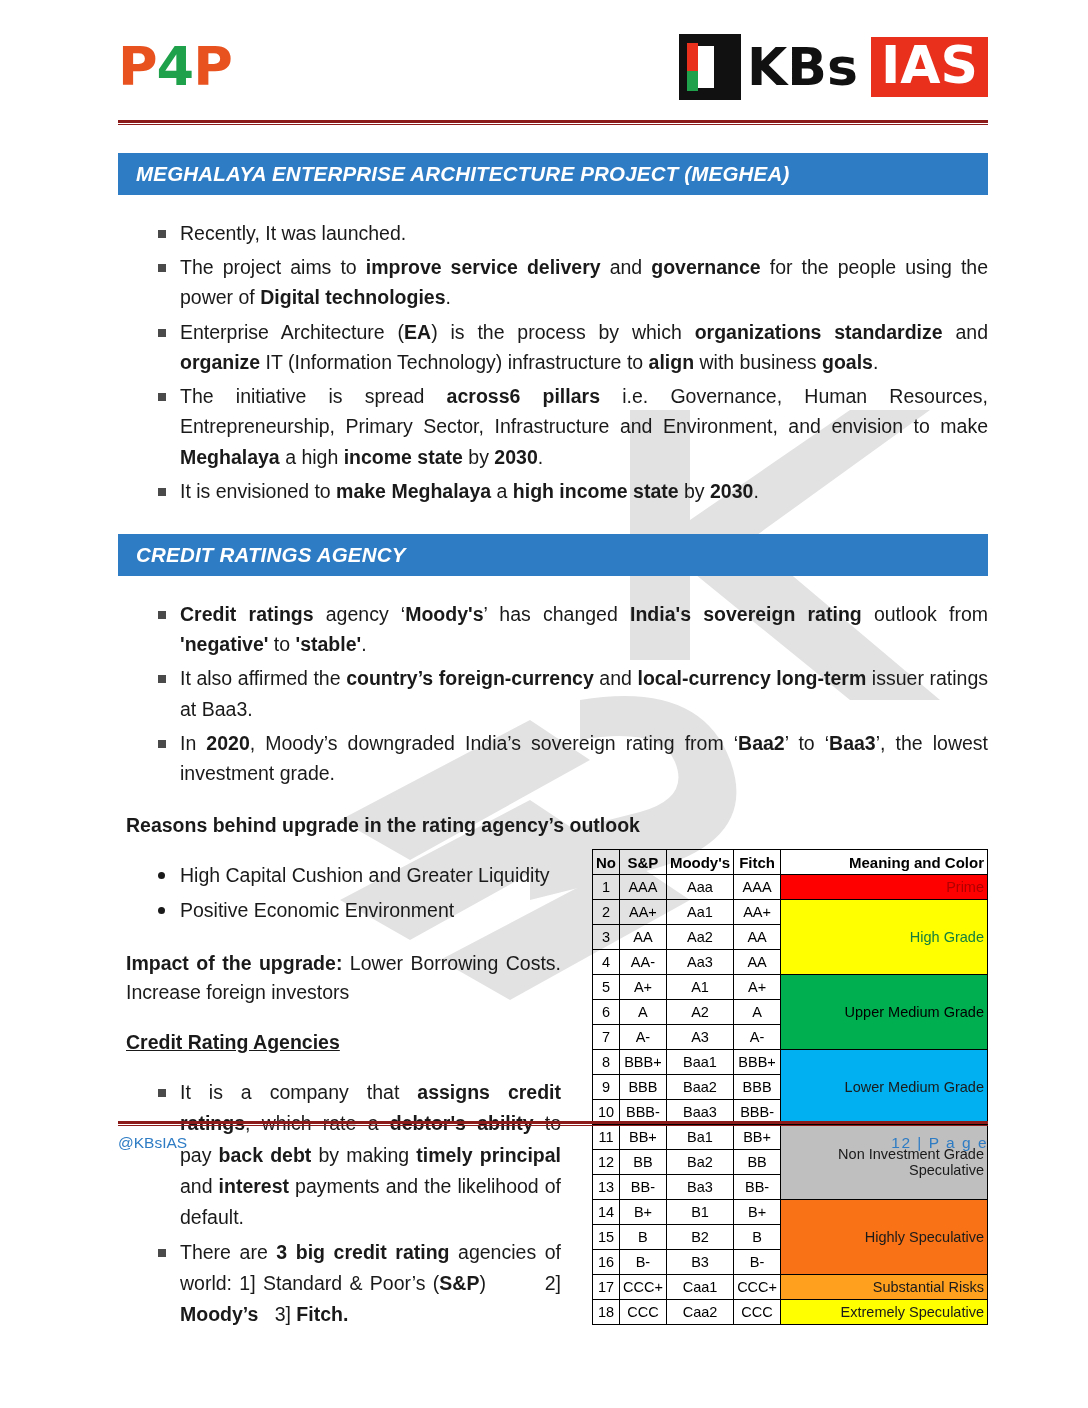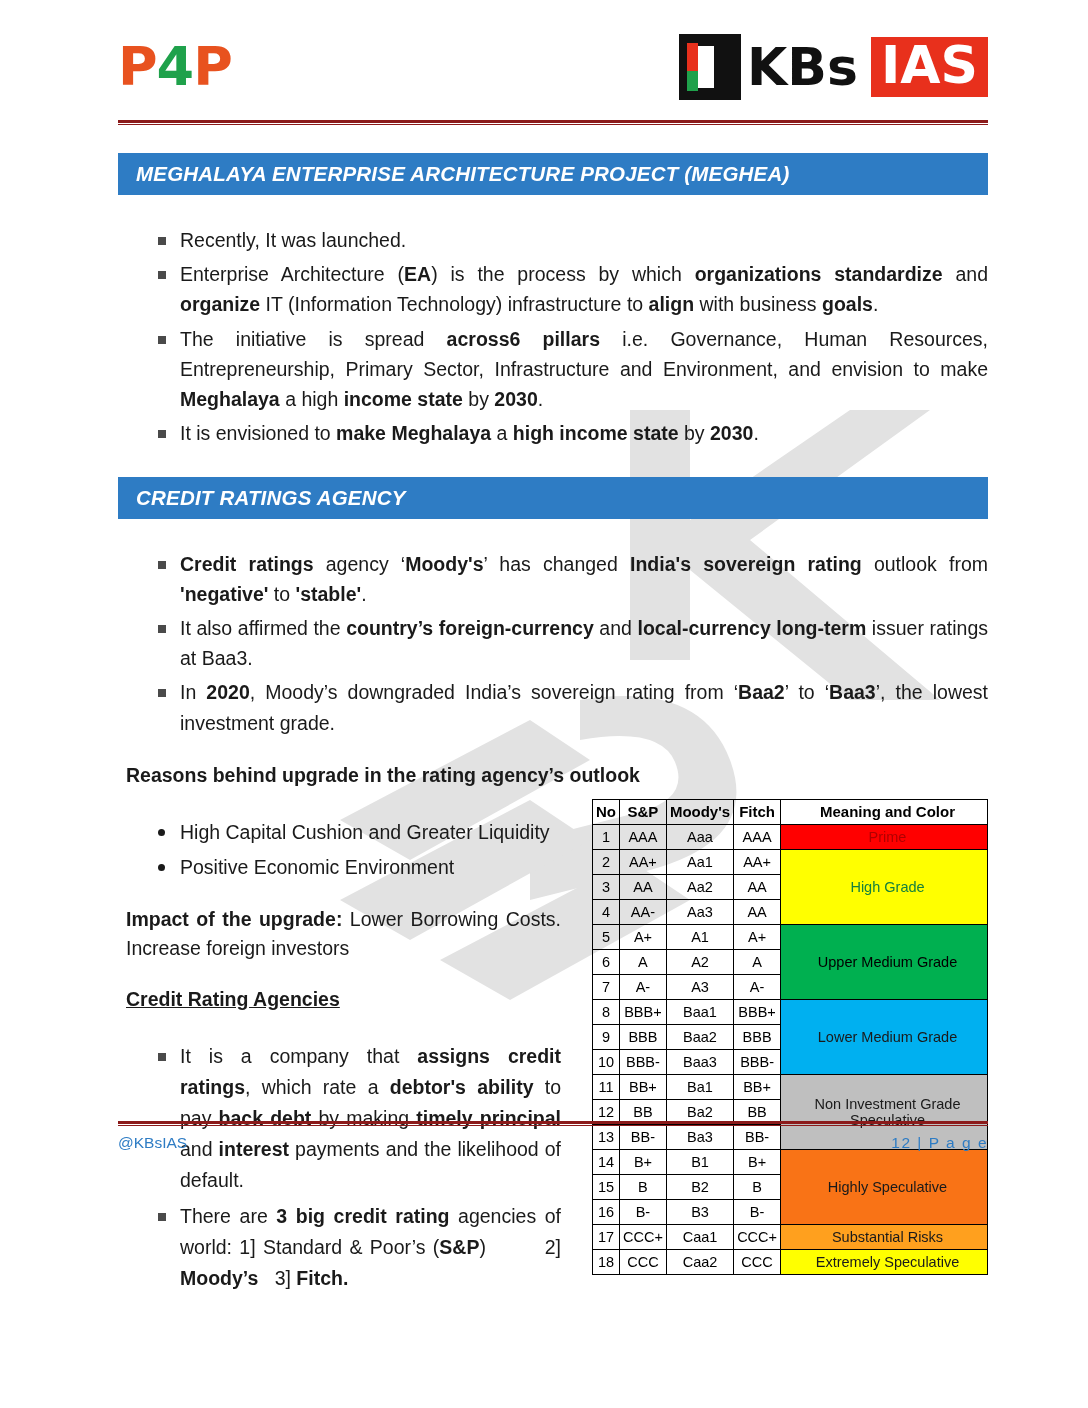--- a/index.html
+++ b/index.html
@@ -108,21 +108,21 @@
     background: #2E7CC4;
     color: #ffffff;
     font-style: italic;
     font-weight: bold;
     font-size: 20.5px;
     letter-spacing: 0.2px;
     padding: 9px 0 9px 18px;
     margin-top: 28px;
   }
 
-  ul.bullets { list-style: none; margin: 30px 0 0 0; padding: 0; }
+  ul.bullets { list-style: none; margin: 23px 0 0 0; padding: 0; }
   ul.bullets > li {
     position: relative;
     padding-left: 62px;
     margin-bottom: 4px;
     font-size: 19.5px;
     line-height: 1.55;
     text-align: justify;
     color: #1a1a1a;
   }
   ul.bullets > li::before {
@@ -184,21 +184,21 @@
     border: 1px solid #000000;
     padding: 2px 3px;
     text-align: center;
     height: 25px;
     color: #000;
   }
   table.ratings th {
     font-weight: bold;
     font-size: 15px;
   }
-  table.ratings th.left, table.ratings td.left { text-align: center; padding-left: 10px; }
+  table.ratings th.left, table.ratings td.left { text-align: right; padding-left: 10px; }
   td.meaning { font-size: 14.5px; vertical-align: middle; }
 
   
   .footer {
     position: absolute;
     left: 118px; right: 100px;
     bottom: 36px;
     z-index: 2;
   }
   .footer-rule {
@@ -247,20 +247,21 @@
     </div>
   </div>
 
   <div class="header-rule"></div>
 
   <div class="content">
 
     <div class="section-bar">MEGHALAYA ENTERPRISE ARCHITECTURE PROJECT (MEGHEA)</div>
     <ul class="bullets">
       <li>Recently, It was launched.</li>
+      <li>The project aims to <b>improve service delivery</b> and <b>governance</b> for the people using the power of <b>Digital technologies</b>.</li>
       <li>Enterprise Architecture (<b>EA</b>) is the process by which <b>organizations standardize</b> and <b>organize</b> IT (Information Technology) infrastructure to <b>align</b> with business <b>goals</b>.</li>
       <li>The initiative is spread <b>across6 pillars</b> i.e. Governance, Human Resources, Entrepreneurship, Primary Sector, Infrastructure and Environment, and envision to make <b>Meghalaya</b> a high <b>income state</b> by <b>2030</b>.</li>
       <li>It is envisioned to <b>make Meghalaya</b> a <b>high income state</b> by <b>2030</b>.</li>
     </ul>
 
     <div class="section-bar">CREDIT RATINGS AGENCY</div>
     <ul class="bullets">
       <li><b>Credit ratings</b> agency ‘<b>Moody's</b>’ has changed <b>India's sovereign rating</b> outlook from <b>'negative'</b> to <b>'stable'</b>.</li>
       <li>It also affirmed the <b>country’s foreign-currency</b> and <b>local-currency long-term</b> issuer ratings at Baa3.</li>
       <li>In <b>2020</b>, Moody’s downgraded India’s sovereign rating from ‘<b>Baa2</b>’ to ‘<b>Baa3</b>’, the lowest investment grade.</li>

